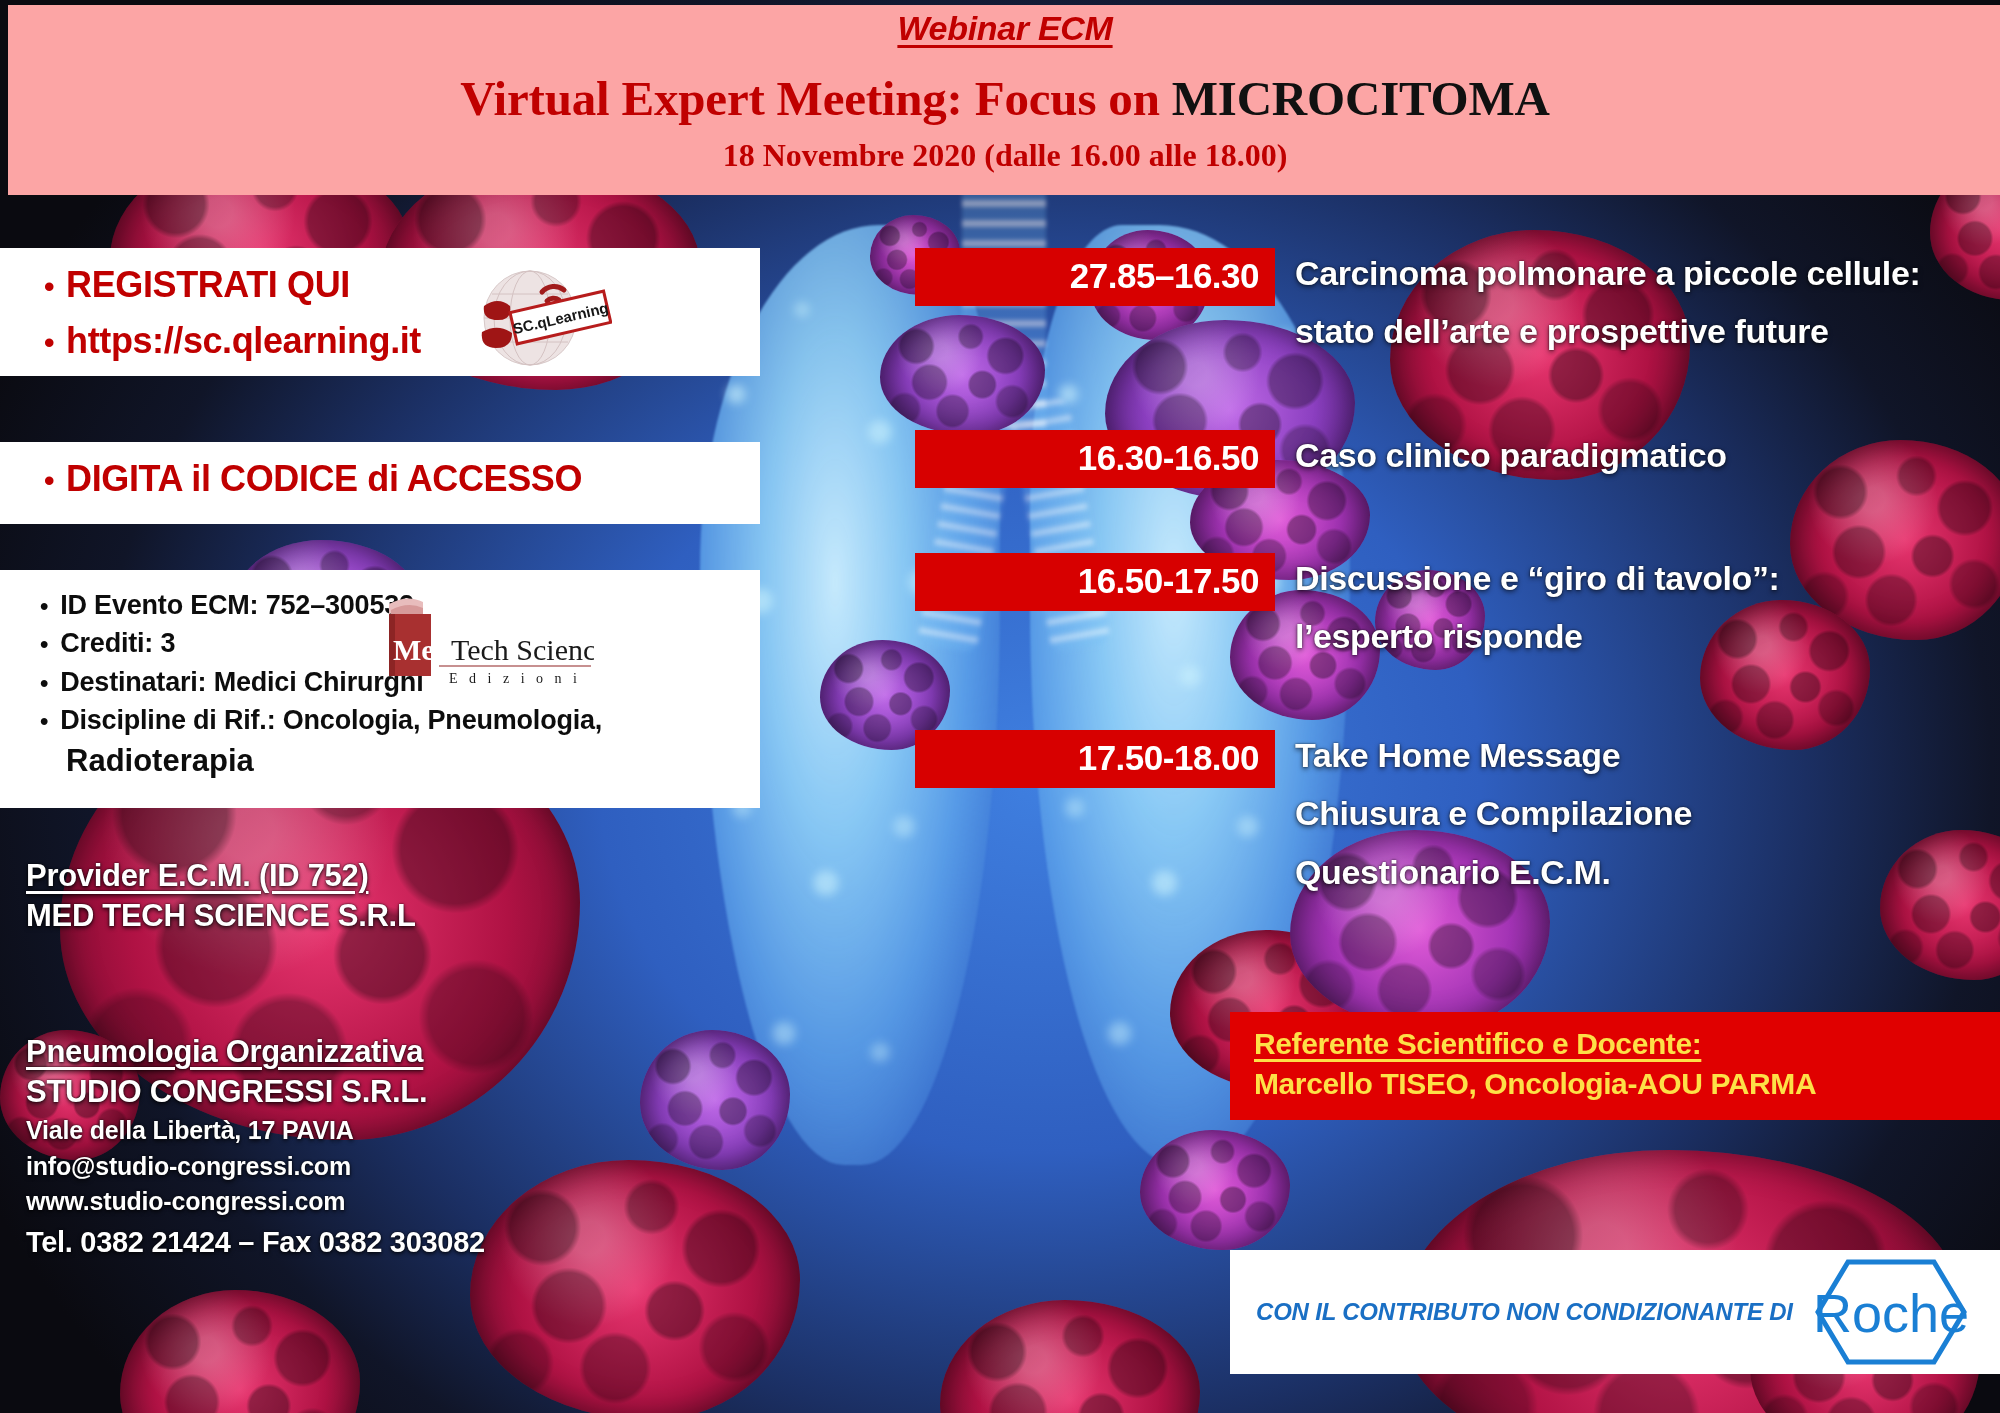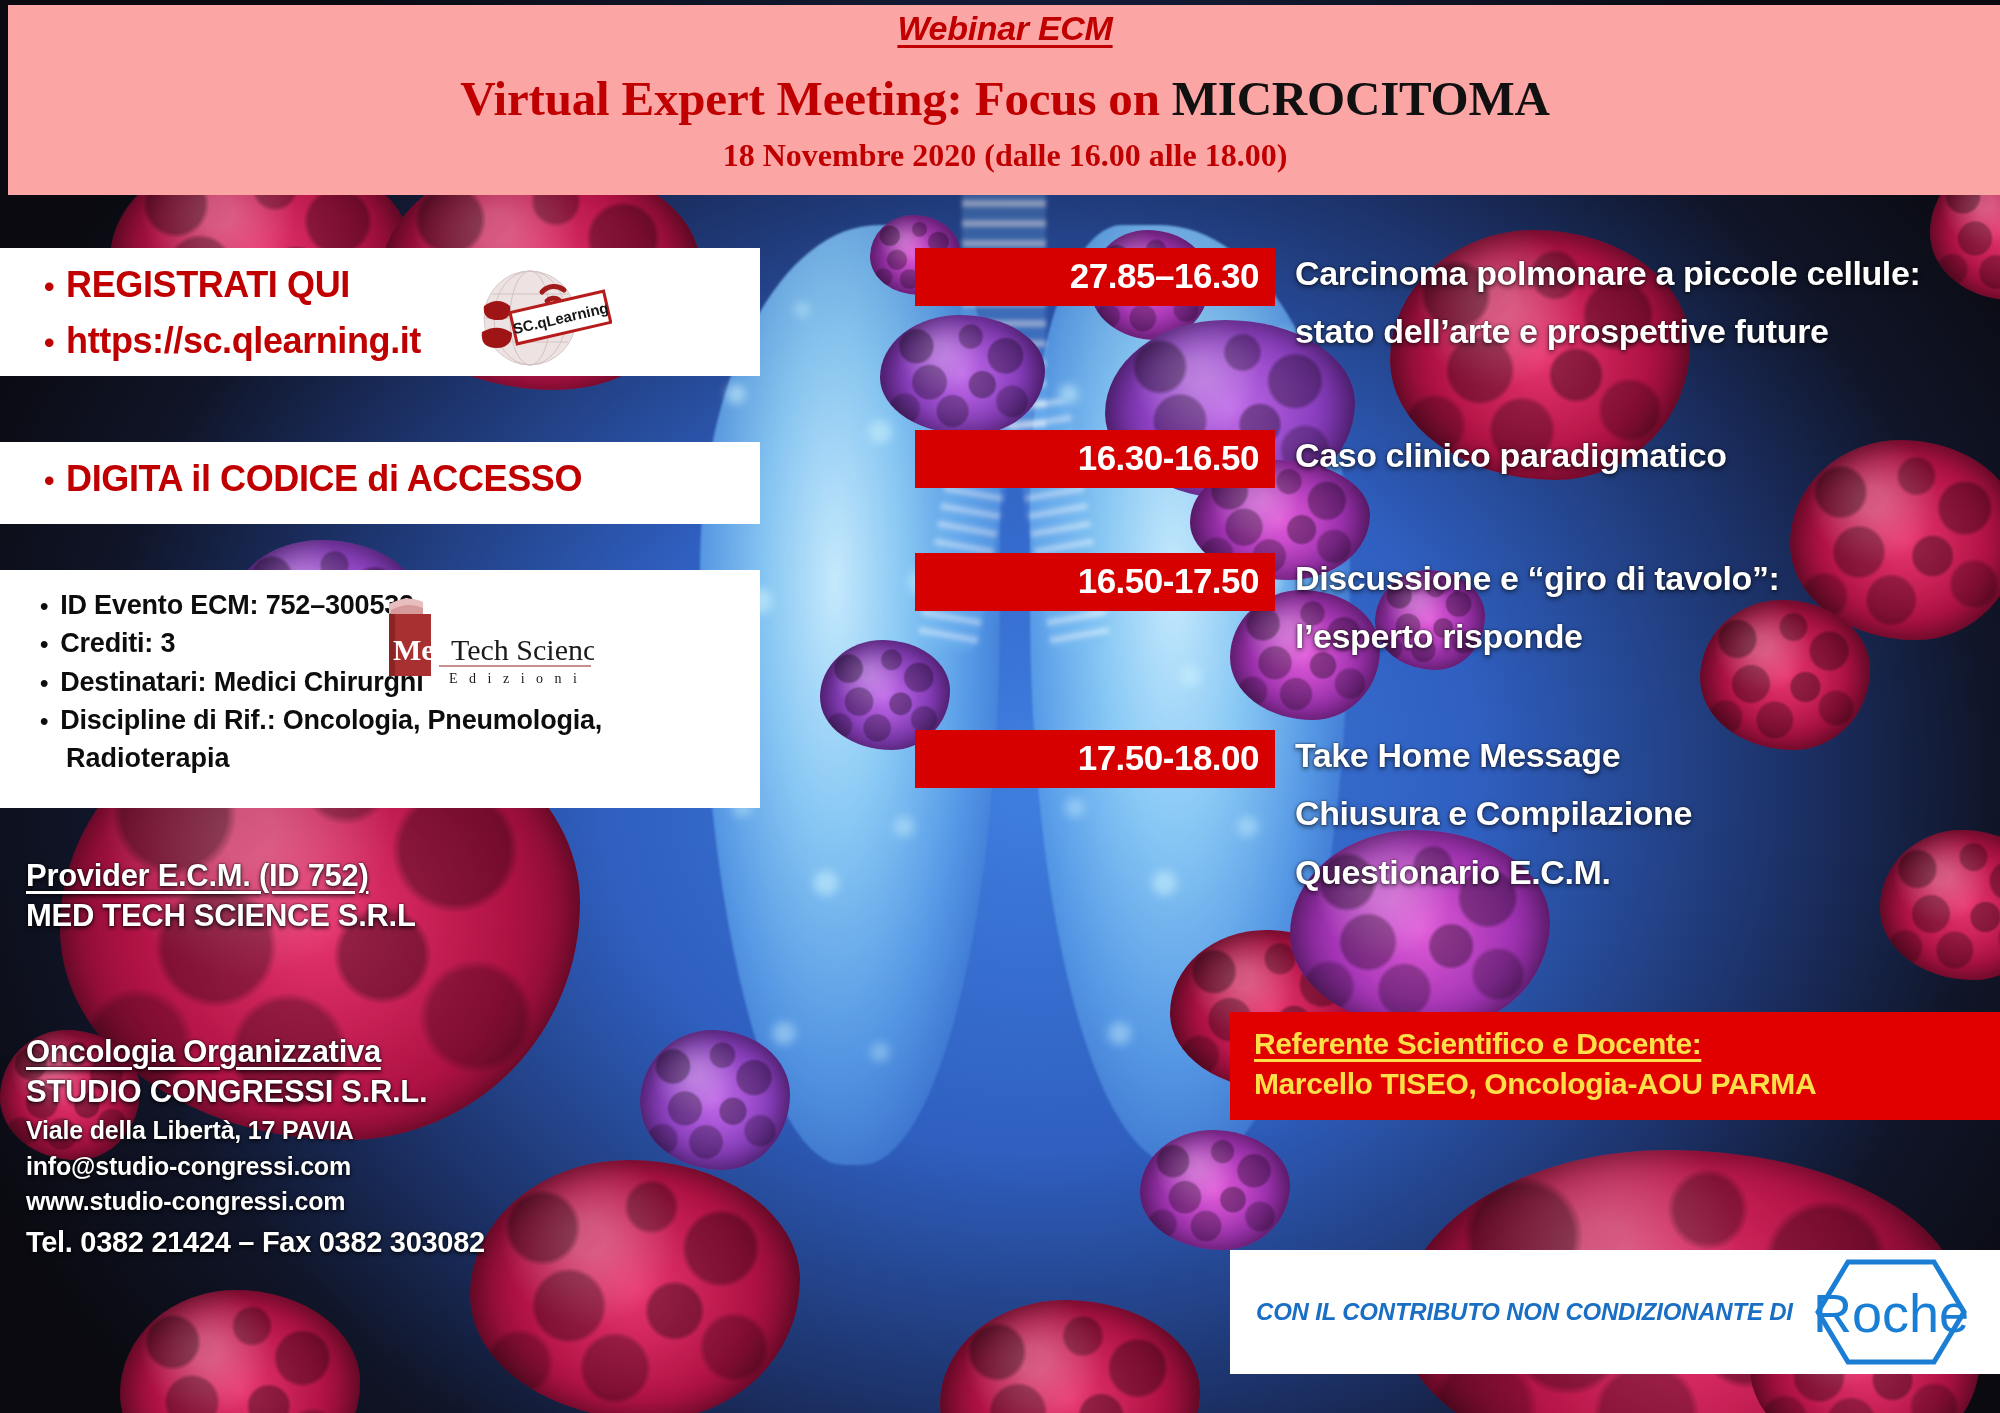--- a/index.html
+++ b/index.html
@@ -184,21 +184,21 @@
   .info-item {
     display: flex;
     align-items: baseline;
     color: #0d0d0d;
     font-weight: bold;
     font-size: 27px;
     line-height: 1.42;
     letter-spacing: -.2px;
   }
   .info-item .dot { margin-right: 12px; font-size: 24px; }
-  .info-cont { margin-left: 26px; color:#0d0d0d; font-weight:bold; font-size:27px; line-height:1.42; }
+  .info-cont { margin-left: 26px; color:#0d0d0d; font-weight:bold; font-size:31px; line-height:1.42; }
 
   
   .provider-block, .secretariat-block {
     position: absolute;
     left: 26px;
     z-index: 28;
     color: #ffffff;
     font-weight: bold;
     font-family: "Liberation Sans", sans-serif;
     text-shadow: 0 2px 4px rgba(0,0,0,.75), 0 0 2px rgba(0,0,0,.9);
@@ -402,21 +402,21 @@
       </svg>
     </div>
   </div>
 
   <div class="provider-block">
     <div class="lbl-1 uline">Provider E.C.M. (ID 752)</div>
     <div class="lbl-2">MED TECH SCIENCE S.R.L</div>
   </div>
 
   <div class="secretariat-block">
-    <div class="lbl-1 uline">Oncologia Organizzativa</div>
+    <div class="lbl-1 uline">Pneumologia Organizzativa</div>
     <div class="lbl-2">STUDIO CONGRESSI S.R.L.</div>
     <div class="lbl-small">Viale della Libertà, 17 PAVIA</div>
     <div class="lbl-small">info@studio-congressi.com</div>
     <div class="lbl-small">www.studio-congressi.com</div>
     <div class="lbl-tel">Tel. 0382 21424 – Fax 0382 303082</div>
   </div>
 
   <div class="agenda">
 
     <div class="agenda-row" style="top:248px;">

